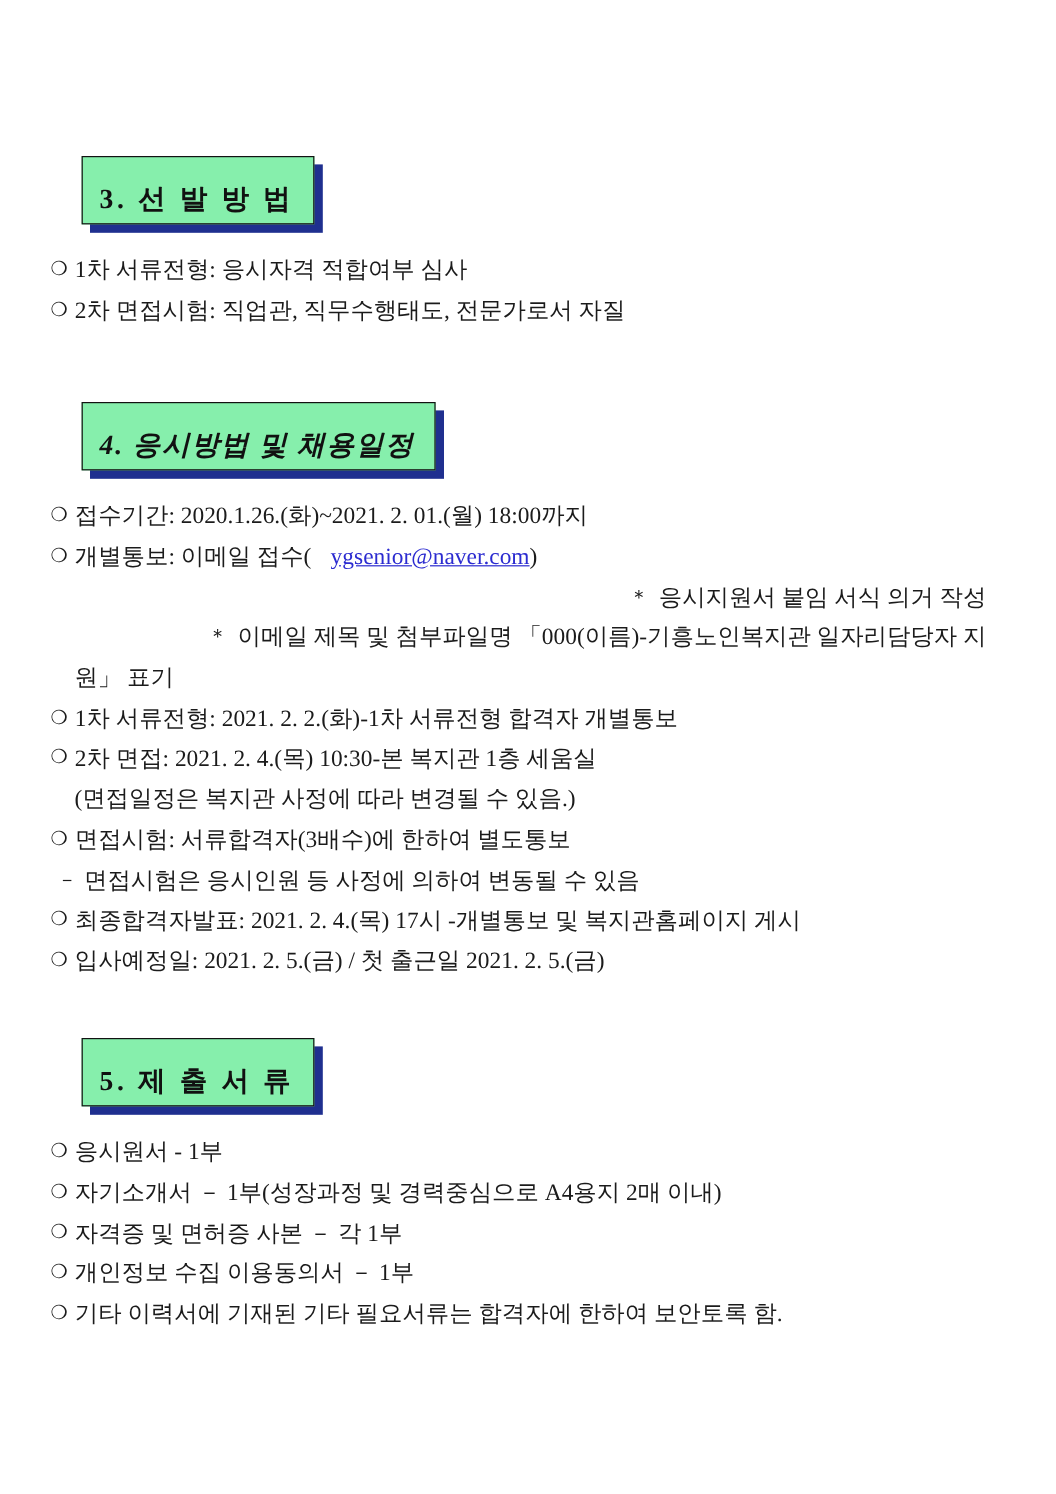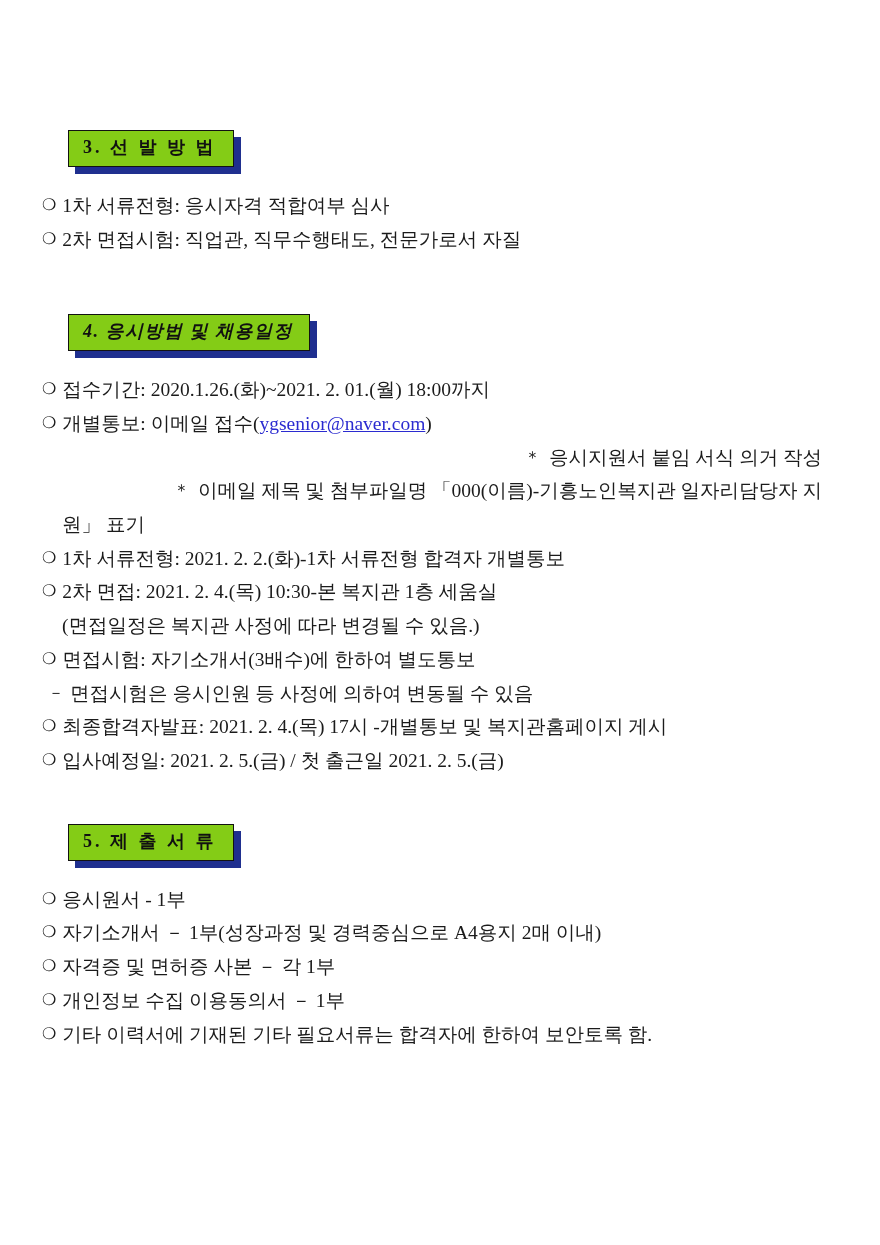--- a/index.html
+++ b/index.html
@@ -41,23 +41,23 @@
     top: 7px;
     width: 100%;
     height: 100%;
     background: #1f2f8f;
     z-index: 0;
   }
   .section-head .boxtext {
     position: relative;
     z-index: 1;
     border: 1.5px solid #121212;
-    background: #84cc16;
-    padding: 7px 16px 8px 14px;
-    font-size: 18px;
+    background: #86efac;
+    padding: 22px 16px 8px 14px;
+    font-size: 23px;
     font-weight: bold;
     letter-spacing: 3px;
     line-height: 1.1;
     white-space: nowrap;
     color: #111;
   }
   .section-head.tight .boxtext {
     letter-spacing: 1.5px;
   }
 
@@ -90,20 +90,21 @@
     margin-right: 6px;
   }
   .star-mark {
     font-size: 17px;
     margin-right: 8px;
     vertical-align: 1px;
   }
   .email {
     color: #2b2bd0;
     text-decoration: underline;
+    margin-left: 16px;
   }
 
   .sec3 { margin-top: 0; }
   .sec4-head { margin-top: 58px; font-style: italic; }
   .sec5-head { margin-top: 46px; }
 </style>
 </head>
 <body>
 
 <div class="page">
@@ -129,21 +130,21 @@
     <div class="block">
       <ul class="items">
         <li class="ind0"><span class="bullet">❍</span><span>접수기간: 2020.1.26.(화)~2021. 2. 01.(월) 18:00까지</span></li>
         <li class="ind0"><span class="bullet">❍</span><span>개별통보: 이메일 접수(</span><span class="email">ygsenior@naver.com</span><span>)</span></li>
         <li class="star"><span class="star-mark">＊</span><span>응시지원서 붙임 서식 의거 작성</span></li>
         <li class="star"><span class="star-mark">＊</span><span>이메일 제목 및 첨부파일명 「000(이름)-기흥노인복지관 일자리담당자 지</span></li>
         <li class="nohang">원」 표기</li>
         <li class="ind0"><span class="bullet">❍</span><span>1차 서류전형: 2021. 2. 2.(화)-1차 서류전형 합격자 개별통보</span></li>
         <li class="ind0"><span class="bullet">❍</span><span>2차 면접: 2021. 2. 4.(목) 10:30-본 복지관 1층 세움실</span></li>
         <li class="sub2">(면접일정은 복지관 사정에 따라 변경될 수 있음.)</li>
-        <li class="ind0"><span class="bullet">❍</span><span>면접시험: 자기소개서(3배수)에 한하여 별도통보</span></li>
+        <li class="ind0"><span class="bullet">❍</span><span>면접시험: 서류합격자(3배수)에 한하여 별도통보</span></li>
         <li class="sub"><span class="bullet">－</span><span>면접시험은 응시인원 등 사정에 의하여 변동될 수 있음</span></li>
         <li class="ind0"><span class="bullet">❍</span><span>최종합격자발표: 2021. 2. 4.(목) 17시 -개별통보 및 복지관홈페이지 게시</span></li>
         <li class="ind0"><span class="bullet">❍</span><span>입사예정일: 2021. 2. 5.(금) / 첫 출근일 2021. 2. 5.(금)</span></li>
       </ul>
     </div>
 
     
     <div class="section-head sec5-head">
       <div class="shadow"></div>
       <div class="boxtext">5. 제 출 서 류</div>

